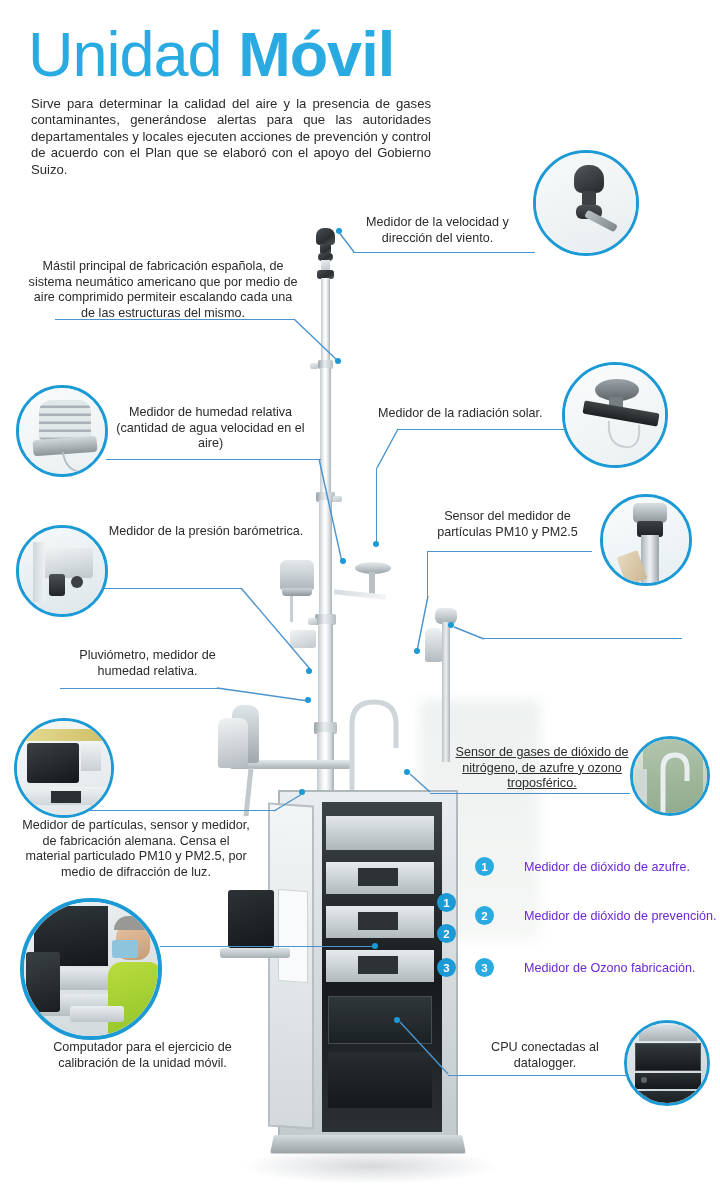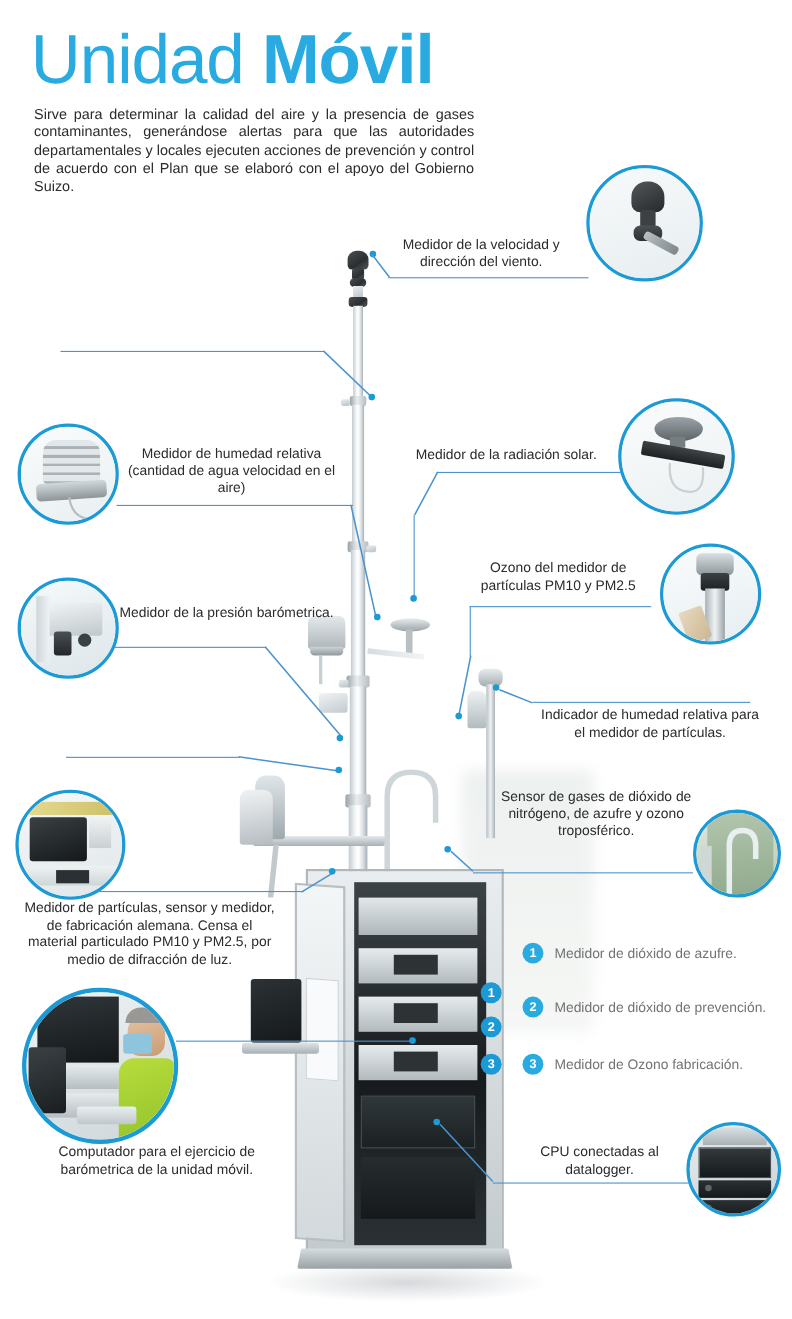--- a/index.html
+++ b/index.html
@@ -76,21 +76,21 @@
 
   
   .legend-item{position:absolute;display:flex;align-items:center;gap:10px;}
   .num{
     width:19px;height:19px;border-radius:50%;
     background:#29ABE2;color:#fff;
     font-size:11.5px;font-weight:700;
     display:flex;align-items:center;justify-content:center;
     flex:0 0 auto;
   }
-  .legend-item .lbl{font-size:12.6px;color:#737373;white-space:nowrap;}
+  .legend-item .lbl{font-size:12.6px;color:#6d28d9;white-space:nowrap;margin-left:20px;}
 
   
   .rack-badge{
     position:absolute;width:19px;height:19px;border-radius:50%;
     background:#1b9ad6;color:#fff;font-size:11.5px;font-weight:700;
     display:flex;align-items:center;justify-content:center;
   }
 
   
   .mast{position:absolute;background:linear-gradient(90deg,#c3cace 0%,#f4f7f8 35%,#ffffff 52%,#d7dde1 78%,#a8b0b5 100%);}
@@ -274,20 +274,21 @@
     <div style="position:absolute;left:14px;top:72px;width:6px;height:6px;background:#5d656a;border-radius:50%;"></div>
   </div>
 
   <div class="callout c" style="left:340px;top:215px;width:195px;">Medidor de la velocidad y dirección del viento.</div>
   <div class="lead h" style="left:353px;top:252px;width:182px;"></div>
   <div class="dot" style="left:336px;top:228px;"></div>
   <svg class="diag" style="left:334px;top:228px;width:24px;height:28px;">
       <line x1="4" y1="3" x2="20" y2="24" stroke="#4a93cf" stroke-width="1.4"></line>
     </svg>
 
+  <div class="callout c" style="left:28px;top:259px;width:270px;">Mástil principal de fabricación española, de sistema neumático americano que por medio de aire comprimido permiteir escalando cada una de las estructuras del mismo.</div>
   <div class="lead h" style="left:55px;top:319px;width:240px;"></div>
   <svg class="diag" style="left:293px;top:318px;width:50px;height:48px;">
       <line x1="1" y1="1" x2="46" y2="44" stroke="#4a93cf" stroke-width="1.4"></line>
     </svg>
   <div class="dot" style="left:335px;top:358px;"></div>
 
   <div class="callout c" style="left:108px;top:405px;width:205px;">Medidor de humedad relativa (cantidad de agua velocidad en el aire)</div>
   <div class="lead h" style="left:106px;top:459px;width:215px;"></div>
   <svg class="diag" style="left:318px;top:458px;width:30px;height:110px;">
       <line x1="1" y1="1" x2="24" y2="104" stroke="#4a93cf" stroke-width="1.4"></line>
@@ -295,63 +296,63 @@
   <div class="dot" style="left:340px;top:558px;"></div>
 
   <div class="callout l" style="left:378px;top:406px;width:200px;">Medidor de la radiación solar.</div>
   <div class="lead h" style="left:397px;top:429px;width:168px;"></div>
   <svg class="diag" style="left:373px;top:428px;width:28px;height:118px;">
       <line x1="25" y1="1" x2="4" y2="40" stroke="#4a93cf" stroke-width="1.4"></line>
     </svg>
   <div class="lead v" style="left:376px;top:468px;height:76px;"></div>
   <div class="dot" style="left:373px;top:541px;"></div>
 
-  <div class="callout c" style="left:106px;top:550px;width:200px;">Medidor de la presión barómetrica.</div>
+  <div class="callout c" style="left:106px;top:524px;width:200px;">Medidor de la presión barómetrica.</div>
   <div class="lead h" style="left:104px;top:588px;width:138px;"></div>
   <svg class="diag" style="left:240px;top:587px;width:78px;height:90px;">
       <line x1="1" y1="1" x2="70" y2="82" stroke="#4a93cf" stroke-width="1.4"></line>
     </svg>
   <div class="dot" style="left:306px;top:668px;"></div>
 
-  <div class="callout c" style="left:420px;top:509px;width:175px;">Ozono del medidor de partículas PM10 y PM2.5</div>
+  <div class="callout c" style="left:420px;top:509px;width:175px;">Sensor del medidor de partículas PM10 y PM2.5</div>
   <div class="lead h" style="left:427px;top:551px;width:165px;"></div>
   <div class="lead v" style="left:427px;top:551px;height:46px;"></div>
   <svg class="diag" style="left:412px;top:595px;width:20px;height:60px;">
       <line x1="16" y1="1" x2="5" y2="56" stroke="#4a93cf" stroke-width="1.4"></line>
     </svg>
   <div class="dot" style="left:414px;top:648px;"></div>
 
+  <div class="callout c" style="left:55px;top:648px;width:185px;">Pluviómetro, medidor de humedad relativa.</div>
   <div class="lead h" style="left:60px;top:688px;width:158px;"></div>
   <svg class="diag" style="left:216px;top:687px;width:98px;height:20px;">
       <line x1="1" y1="1" x2="92" y2="14" stroke="#4a93cf" stroke-width="1.4"></line>
     </svg>
   <div class="dot" style="left:305px;top:697px;"></div>
 
-  <div class="callout c" style="left:486px;top:643px;width:210px;">Indicador de humedad relativa para el medidor de partículas.</div>
   <div class="lead h" style="left:484px;top:638px;width:198px;"></div>
   <svg class="diag" style="left:452px;top:625px;width:36px;height:18px;">
       <line x1="2" y1="2" x2="32" y2="14" stroke="#4a93cf" stroke-width="1.4"></line>
     </svg>
   <div class="dot" style="left:448px;top:622px;"></div>
 
-  <div class="callout c" style="left:452px;top:717px;width:180px;">Sensor de gases de dióxido de nitrógeno, de azufre y ozono troposférico.</div>
+  <div class="callout c" style="left:452px;top:745px;width:180px;text-decoration:underline;">Sensor de gases de dióxido de nitrógeno, de azufre y ozono troposférico.</div>
   <div class="lead h" style="left:430px;top:793px;width:200px;"></div>
   <svg class="diag" style="left:408px;top:772px;width:26px;height:24px;">
       <line x1="2" y1="2" x2="22" y2="20" stroke="#4a93cf" stroke-width="1.4"></line>
     </svg>
   <div class="dot" style="left:404px;top:769px;"></div>
 
   <div class="callout c" style="left:22px;top:818px;width:228px;">Medidor de partículas, sensor y medidor, de fabricación alemana. Censa el material particulado PM10 y PM2.5, por medio de difracción de luz.</div>
   <div class="lead h" style="left:88px;top:810px;width:188px;"></div>
   <svg class="diag" style="left:272px;top:792px;width:34px;height:22px;">
       <line x1="2" y1="19" x2="30" y2="2" stroke="#4a93cf" stroke-width="1.4"></line>
     </svg>
   <div class="dot" style="left:299px;top:789px;"></div>
 
-  <div class="callout c" style="left:35px;top:1040px;width:215px;">Computador para el ejercicio de barómetrica de la unidad móvil.</div>
+  <div class="callout c" style="left:35px;top:1040px;width:215px;">Computador para el ejercicio de calibración de la unidad móvil.</div>
   <div class="lead h" style="left:160px;top:946px;width:215px;"></div>
   <div class="dot" style="left:372px;top:943px;"></div>
 
   <div class="callout c" style="left:470px;top:1040px;width:150px;">CPU conectadas al datalogger.</div>
   <div class="lead h" style="left:448px;top:1075px;width:180px;"></div>
   <svg class="diag" style="left:398px;top:1020px;width:54px;height:58px;">
       <line x1="2" y1="2" x2="50" y2="54" stroke="#4a93cf" stroke-width="1.4"></line>
     </svg>
   <div class="dot" style="left:394px;top:1017px;"></div>
 

